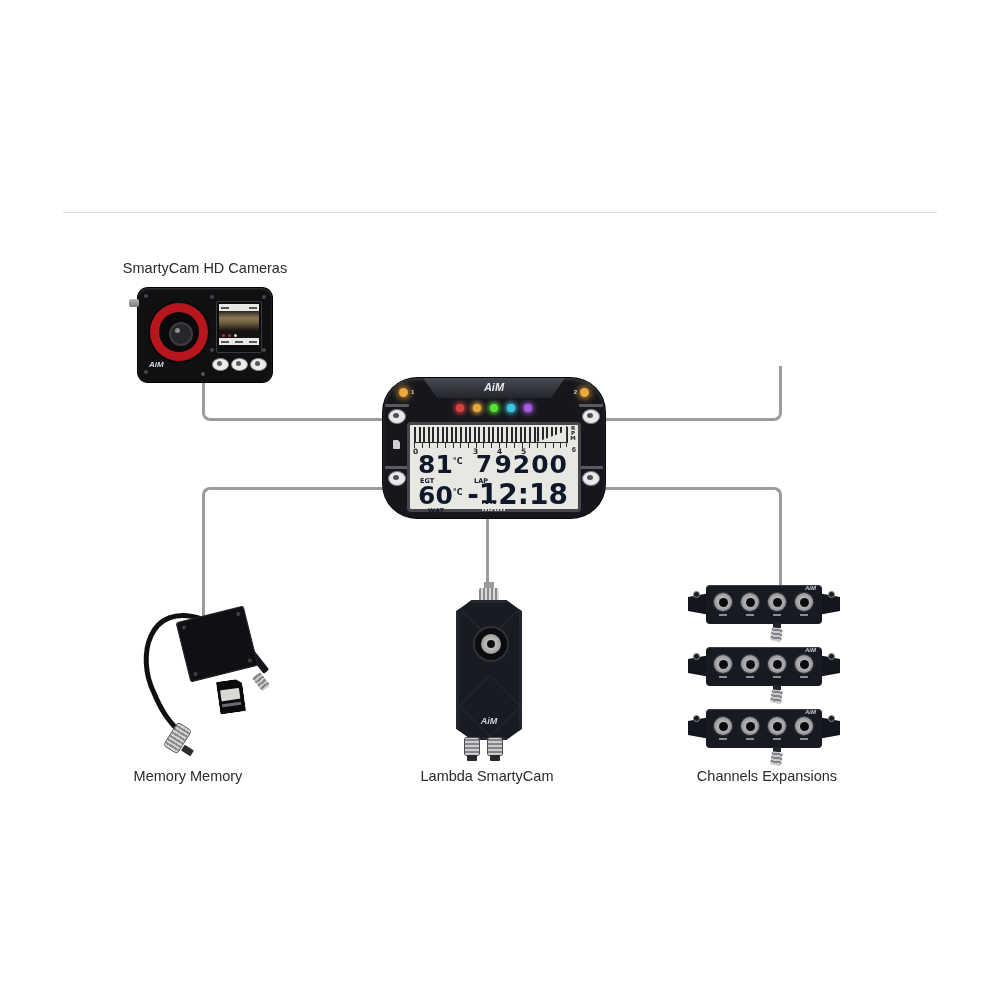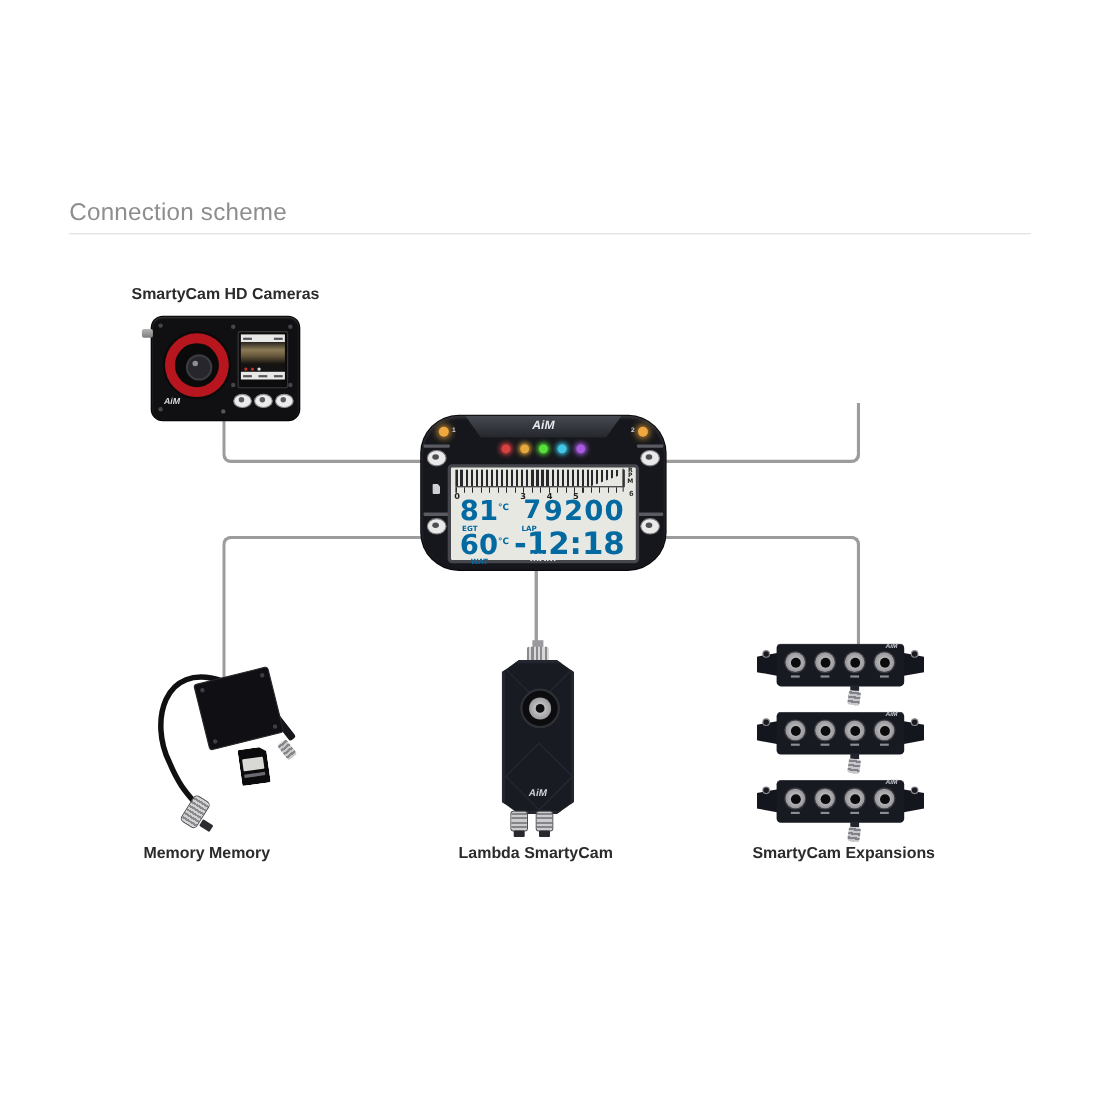--- a/index.html
+++ b/index.html
@@ -4,21 +4,21 @@
 <style>
   html,body{margin:0;padding:0;background:#fff;}
   .canvas{position:relative;width:1000px;height:1000px;background:#ffffff;
           font-family:"Liberation Sans",sans-serif;overflow:hidden;}
 
   
   .page-title{position:absolute;left:63px;top:180px;font-size:22px;color:#8e8e8e;letter-spacing:.2px;}
   .rule{position:absolute;left:63px;top:212px;width:874px;height:1px;background:#dcdcdc;}
 
   
-  .dev-label{position:absolute;font-size:14.5px;font-weight:bold;color:#2b2b2b;text-align:center;width:220px;}
+  .dev-label{position:absolute;font-size:14.5px;font-weight:normal;color:#2b2b2b;text-align:center;width:220px;}
 
   
   .wire{position:absolute;border:0 solid var(--line,#9c9c9c);}
   #wire-cam{left:202px;top:380px;width:186px;height:38px;border-left-width:3px;border-bottom-width:3px;border-bottom-left-radius:8px;}
   #wire-ecu{left:600px;top:366px;width:179px;height:52px;border-right-width:3px;border-bottom-width:3px;border-bottom-right-radius:8px;}
   #wire-mem{left:202px;top:487px;width:186px;height:127px;border-left-width:3px;border-top-width:3px;border-top-left-radius:8px;}
   #wire-chan{left:600px;top:487px;width:179px;height:98px;border-right-width:3px;border-top-width:3px;border-top-right-radius:8px;}
   #wire-lambda{left:486px;top:516px;width:3px;height:78px;background:var(--line,#9c9c9c);}
 
   
@@ -67,21 +67,21 @@
             background:repeating-linear-gradient(90deg,#26262b 0 2px,transparent 2px 4.6px);
             clip-path:polygon(0 0,100% 0,100% 32%,0 100%);}
   .rpm-end{position:absolute;left:156px;top:2px;width:2px;height:15px;background:#26262b;}
   .rpm-ruler{position:absolute;left:4px;top:17px;width:154px;height:5px;border-top:1.5px solid #2a2a2e;
              background:repeating-linear-gradient(90deg,#2a2a2e 0 1px,transparent 1px 7.7px);}
   .tick{position:absolute;top:22px;font-size:7.5px;font-weight:bold;color:#222;font-family:"DejaVu Sans",sans-serif;}
   .rpm-axis{position:absolute;right:1px;top:1px;width:8px;font-size:5.5px;line-height:5px;font-weight:bold;color:#222;
             word-break:break-all;text-align:center;font-family:"DejaVu Sans",sans-serif;}
   .rpm-max{position:absolute;right:2px;top:21px;font-size:7px;font-weight:bold;color:#222;}
   .rpm-sep{position:absolute;right:11px;top:1px;width:1px;height:21px;background:#3a3a3e;}
-  .v{position:absolute;font-family:"DejaVu Sans",sans-serif;font-weight:bold;color:#0369a1;}
+  .v{position:absolute;font-family:"DejaVu Sans",sans-serif;font-weight:bold;color:#0f172a;}
   .unit{font-size:8px;vertical-align:super;}
   .mini{font-size:6.5px;}
   .mxm-model{position:absolute;left:0;right:0;bottom:5px;text-align:center;color:#e8e8ec;font-size:10px;font-weight:bold;font-style:italic;}
 
   
   .memory{position:absolute;left:130px;top:595px;width:180px;height:175px;}
   .mem-box{position:absolute;left:52px;top:18px;width:68px;height:60px;background:#101014;border:1px solid #28282c;border-radius:3px;transform:rotate(-14deg);}
   .mem-screw{position:absolute;width:4px;height:4px;border-radius:50%;background:#3e3e44;}
   .mem-rod{position:absolute;left:112px;top:50px;width:7px;height:34px;background:#17171b;transform:rotate(-38deg);transform-origin:top center;border-radius:2px;}
   .mem-rod-conn{position:absolute;left:126px;top:78px;width:10px;height:17px;border-radius:2px;transform:rotate(-38deg);
@@ -126,21 +126,20 @@
   .chx-pin{position:absolute;top:31px;width:8px;height:2px;background:#8a8d96;}
   .chx-neck{position:absolute;left:85px;top:40px;width:8px;height:5px;background:#23252d;}
   .chx-stub{position:absolute;left:83px;top:45px;width:11px;height:13px;border-radius:2px;transform:rotate(8deg);
             background:repeating-linear-gradient(0deg,#c8c8c8 0 2px,#82828a 2px 4px);}
 </style>
 </head>
 <body>
 
 <div class="canvas">
 
-  <div class="page-title">Connection scheme</div>
   <div class="rule"></div>
 
   <div class="wire" id="wire-cam"></div>
   <div class="wire" id="wire-ecu"></div>
   <div class="wire" id="wire-mem"></div>
   <div class="wire" id="wire-chan"></div>
   <div class="wire" id="wire-lambda"></div>
 
   <div class="dev-label" style="left:95px;top:260px;">SmartyCam HD Cameras</div>
   <div class="camera">
@@ -368,15 +367,15 @@
           <i></i>
         </div>
       <div class="chx-pin" style="left:31px;"></div>
       <div class="chx-pin" style="left:58px;"></div>
       <div class="chx-pin" style="left:85px;"></div>
       <div class="chx-pin" style="left:112px;"></div>
       <div class="chx-neck"></div>
       <div class="chx-stub"></div>
     </div>
   </div>
-  <div class="dev-label" style="left:657px;top:768px;">SmartyCam Expansions</div>
+  <div class="dev-label" style="left:657px;top:768px;">Channels Expansions</div>
 
 </div>
 
 </body></html>

